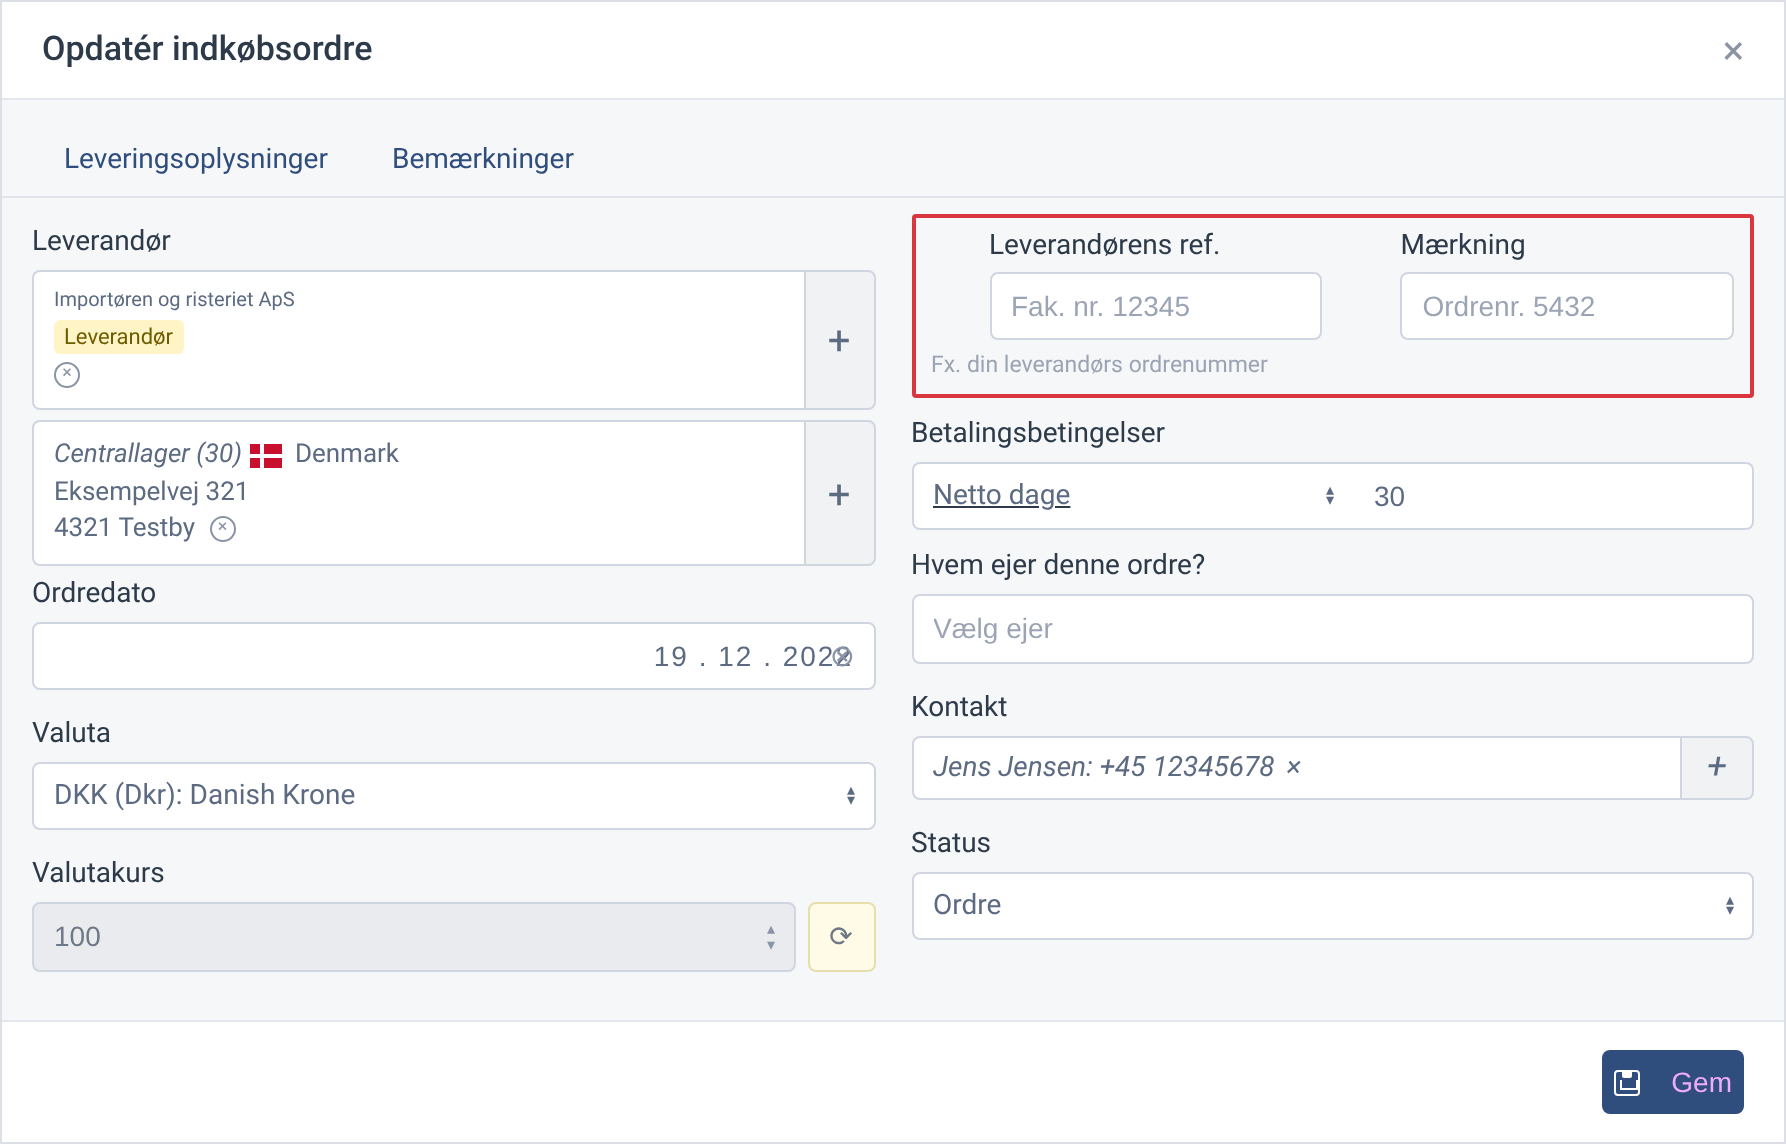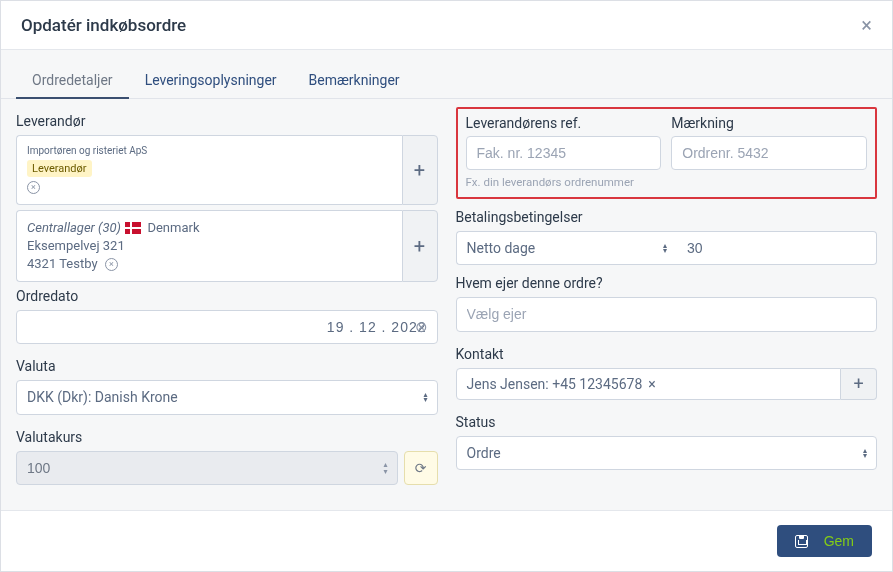--- a/index.html
+++ b/index.html
@@ -273,36 +273,38 @@
     margin-bottom: 10px;
   }
   .hl-row {
     display: flex;
     gap: 10px;
   }
   .hl-col {
     flex: 1;
     display: flex;
     flex-direction: column;
+    margin-left: 29px;
   }
   .hl-label {
     font-size: 14px;
     color: #2d3a4a;
     margin-bottom: 5px;
   }
   .helper-text {
     font-size: 11.5px;
     color: #9ba4b4;
     margin-top: 5px;
   }
   .pay-row {
     display: flex;
   }
   .pay-row .select-wrap {
     flex: 1;
+    text-decoration: underline;
   }
   .pay-row .select-wrap .select {
     border-radius: 4px 0 0 4px;
   }
   .pay-days {
     width: 200px;
     border: 1px solid #cfd6e0;
     border-left: none;
     border-radius: 0 4px 4px 0;
     padding: 7px 10px;
@@ -315,20 +317,21 @@
     border: 1px solid #cfd6e0;
     border-top: none;
     border-radius: 0 0 4px 4px;
     padding: 7px 10px;
     font-size: 14px;
     color: #6f7886;
     margin-bottom: 6px;
   }
   .contact-row {
     display: flex;
+    font-style: italic;
   }
   .contact-field {
     flex: 1;
     background: #fff;
     border: 1px solid #cfd6e0;
     border-radius: 4px 0 0 4px;
     padding: 7px 10px;
     font-size: 14px;
     color: #5c6b82;
     display: flex;
@@ -351,24 +354,24 @@
 
   .modal-footer {
     border-top: 1px solid #e4e7ec;
     padding: 14px 20px;
     display: flex;
     justify-content: flex-end;
     background: #fff;
   }
   .save-btn {
     background: #2f4e7e;
-    color: #84cc16;
+    color: #f0abfc;
     border: none;
     border-radius: 4px;
-    padding: 8px 18px;
+    padding: 8px 6px;
     font-size: 14px;
     cursor: pointer;
     display: inline-flex;
     align-items: center;
     gap: 16px;
   }
   .save-icon {
     display: inline-block;
     width: 13px;
     height: 13px;
@@ -403,21 +406,20 @@
 <div class="modal">
 
   <div class="modal-header">
     <div class="modal-title">Opdatér indkøbsordre</div>
     <div class="close-x">×</div>
   </div>
 
   <div class="modal-body-wrap">
 
     <div class="tabs">
-      <div class="tab active">Ordredetaljer</div>
       <div class="tab">Leveringsoplysninger</div>
       <div class="tab">Bemærkninger</div>
     </div>
 
     <div class="tab-content">
       <div class="grid">
 
         <div class="col">
 
           <div class="section-label">Leverandør</div>

